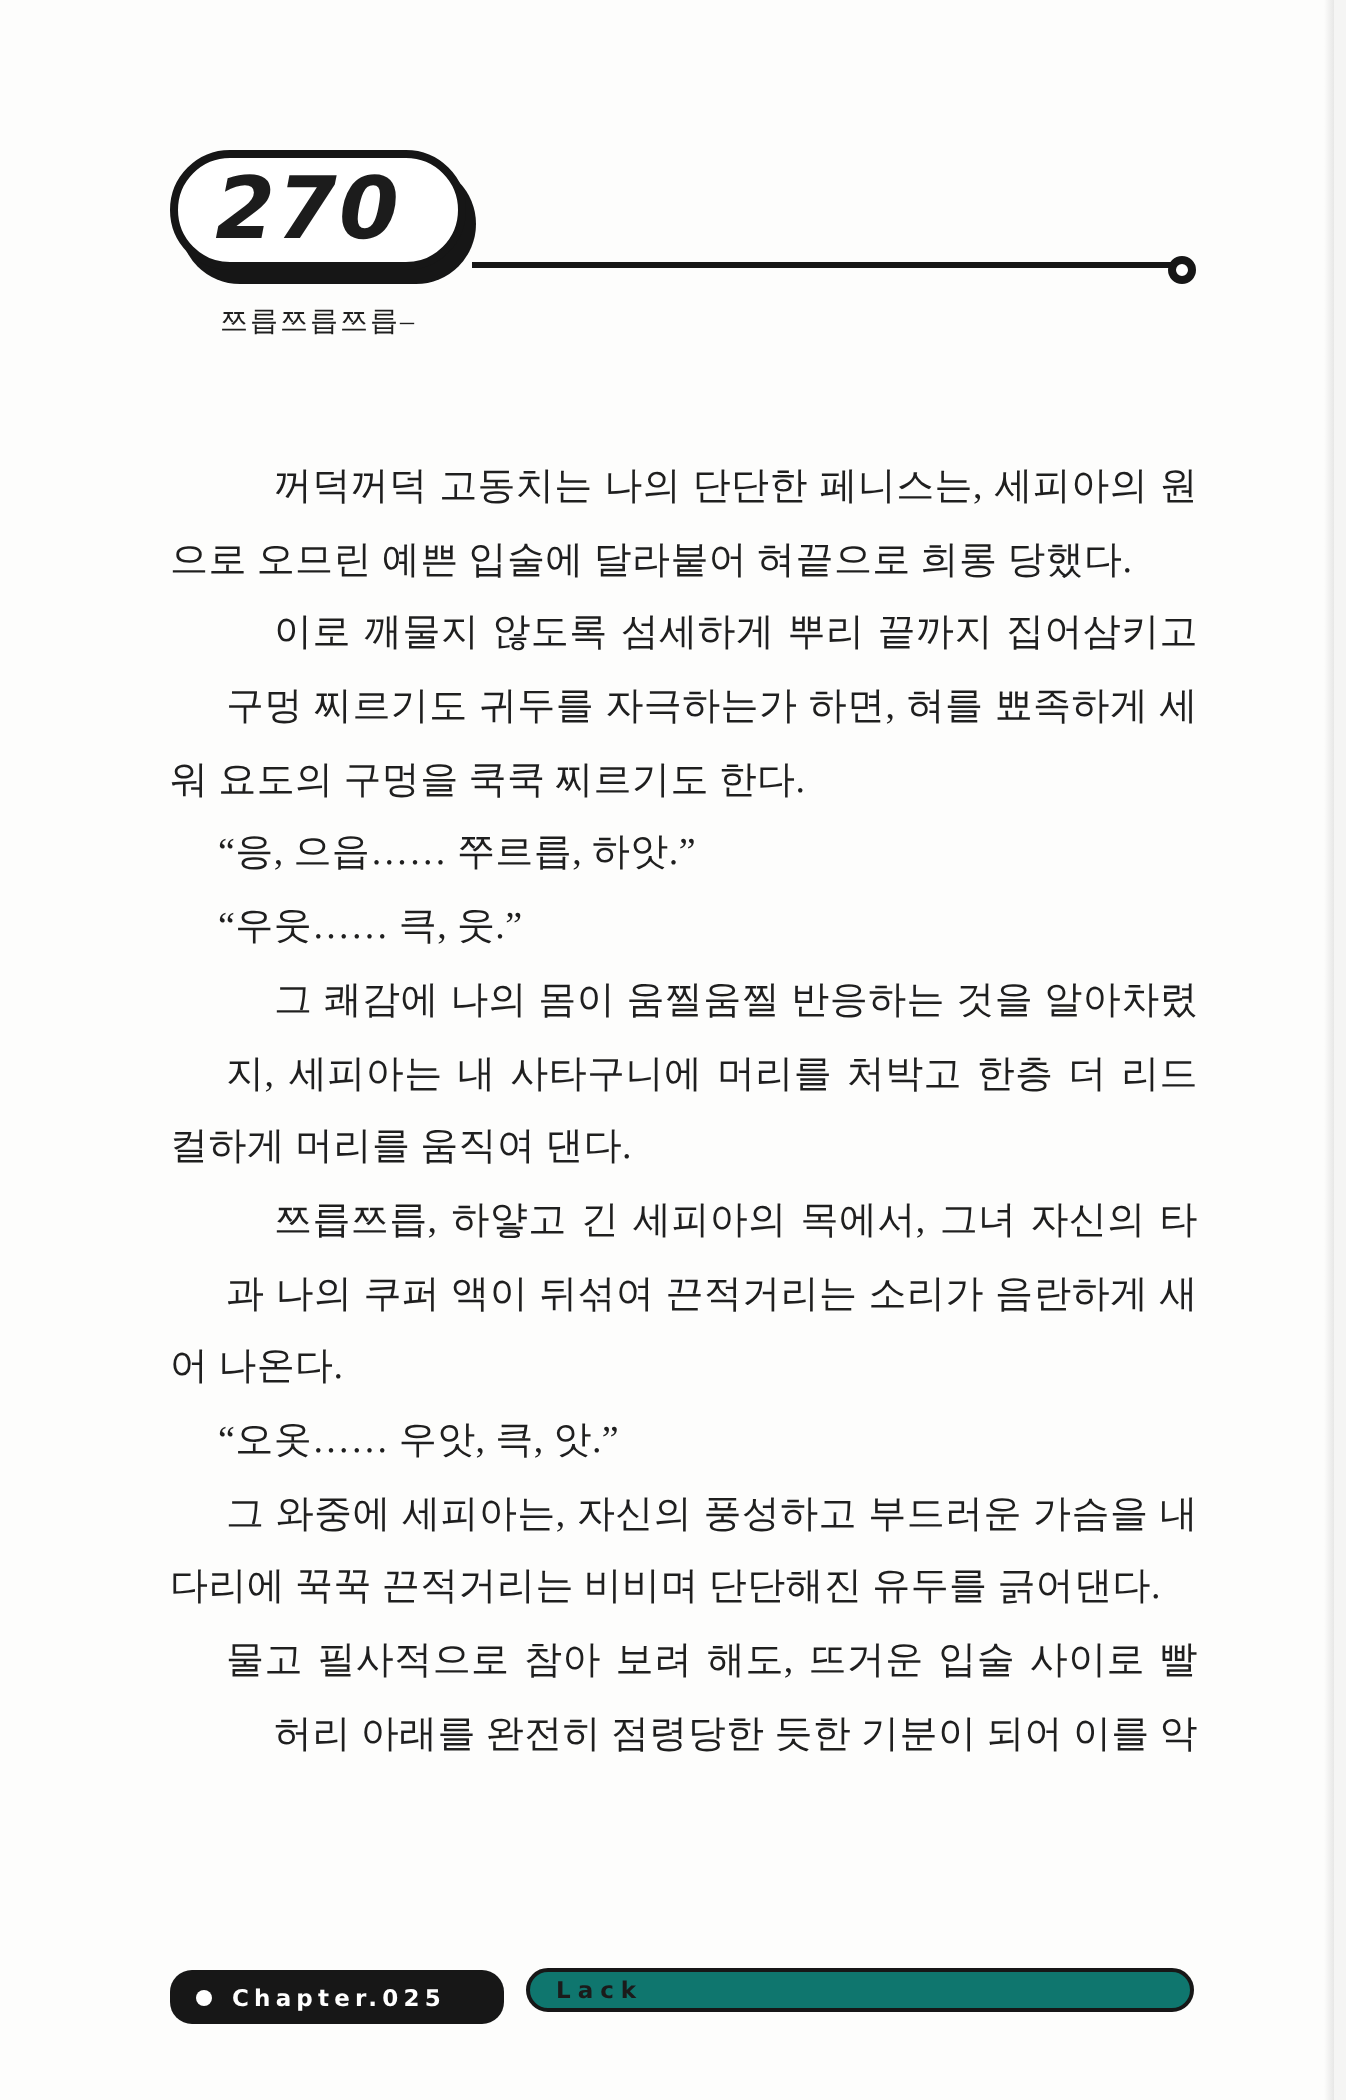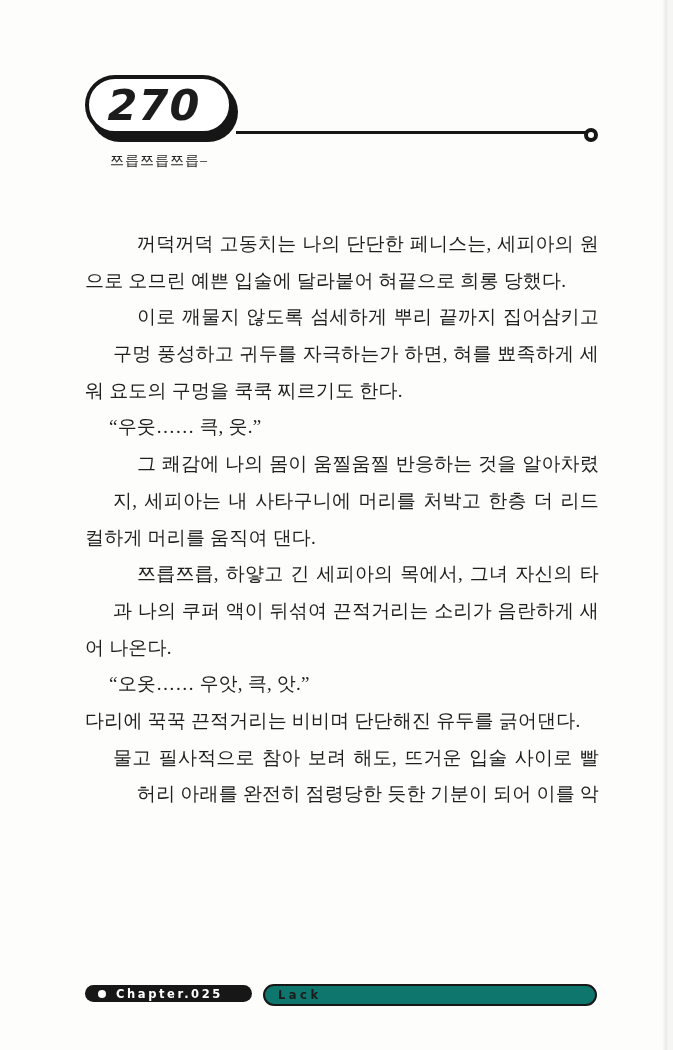--- a/index.html
+++ b/index.html
@@ -60,21 +60,21 @@
   .line{
     text-align:justify;
     height:36.7px;overflow:hidden;
   }
   .line.just{ text-align-last:justify;margin-left:28px; }
   .line.para{ text-indent:24px; }
   .line.quote{ text-indent:24px; }
   
   .chapter-pill{
     position:absolute;left:85px;top:985px;
-    width:167px;height:17px;
+    width:167px;height:27px;
     background:#171717;border-radius:11px;
     display:flex;align-items:center;
   }
   .chapter-dot{
     width:8px;height:8px;background:#fff;border-radius:50%;
     margin-left:13px;flex:0 0 auto;
   }
   .chapter-label{
     color:#fff;
     font-family:"DejaVu Sans", sans-serif;
@@ -107,30 +107,32 @@
   </div>
   <div class="header-line"></div>
   <div class="header-ring"></div>
 
   <div class="sfx">쯔릅쯔릅쯔릅–</div>
 
   <div class="body-text" id="bodyText">
       <div class="line just para">꺼덕꺼덕 고동치는 나의 단단한 페니스는, 세피아의 원형</div>
       <div class="line">으로 오므린 예쁜 입술에 달라붙어 혀끝으로 희롱 당했다.</div>
       <div class="line just para">이로 깨물지 않도록 섬세하게 뿌리 끝까지 집어삼키고 목</div>
-      <div class="line just">구멍 풍성하고 귀두를 자극하는가 하면, 혀를 뾰족하게 세</div>
+      <div class="line just">구멍 찌르기도 귀두를 자극하는가 하면, 혀를 뾰족하게 세</div>
       <div class="line">워 요도의 구멍을 쿡쿡 찌르기도 한다.</div>
+      <div class="line quote">“응, 으읍…… 쭈르릅, 하앗.”</div>
       <div class="line quote">“우웃…… 큭, 웃.”</div>
       <div class="line just para">그 쾌감에 나의 몸이 움찔움찔 반응하는 것을 알아차렸는</div>
       <div class="line just">지, 세피아는 내 사타구니에 머리를 처박고 한층 더 리드미</div>
       <div class="line">컬하게 머리를 움직여 댄다.</div>
       <div class="line just para">쯔릅쯔릅, 하얗고 긴 세피아의 목에서, 그녀 자신의 타액</div>
       <div class="line just">과 나의 쿠퍼 액이 뒤섞여 끈적거리는 소리가 음란하게 새</div>
       <div class="line">어 나온다.</div>
       <div class="line quote">“오옷…… 우앗, 큭, 앗.”</div>
+      <div class="line just">그 와중에 세피아는, 자신의 풍성하고 부드러운 가슴을 내</div>
       <div class="line">다리에 꾹꾹 끈적거리는 비비며 단단해진 유두를 긁어댄다.</div>
       <div class="line just">물고 필사적으로 참아 보려 해도, 뜨거운 입술 사이로 빨려</div>
       <div class="line just para">허리 아래를 완전히 점령당한 듯한 기분이 되어 이를 악</div>
     </div>
 
   <div class="chapter-pill">
     <span class="chapter-dot"></span>
     <span class="chapter-label">Chapter.025</span>
   </div>
   <div class="book-pill">

